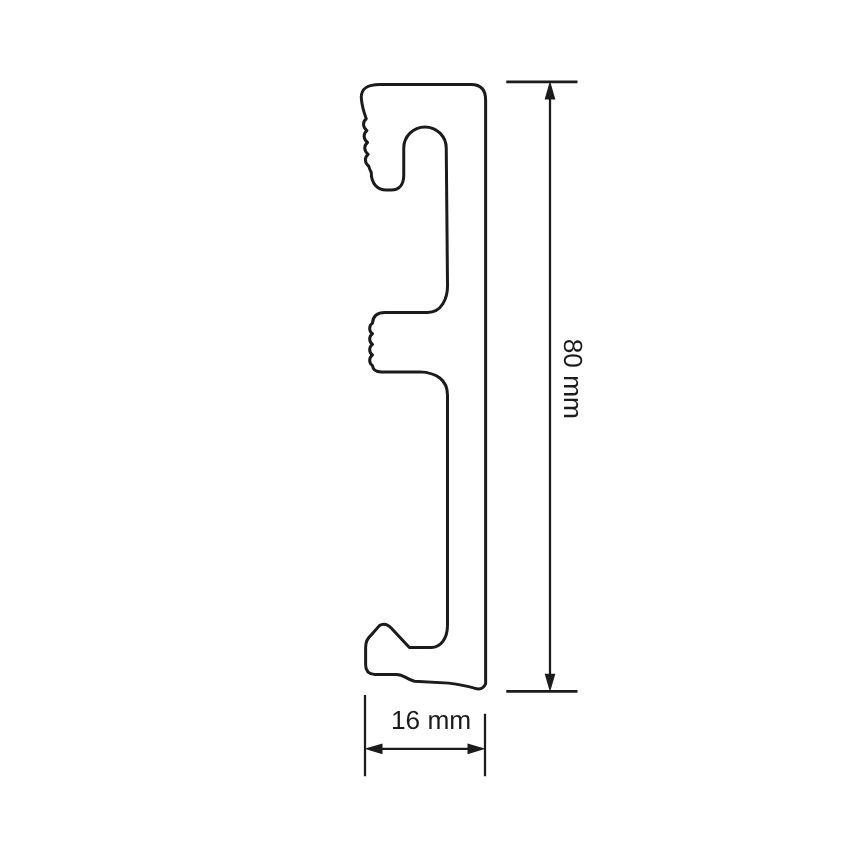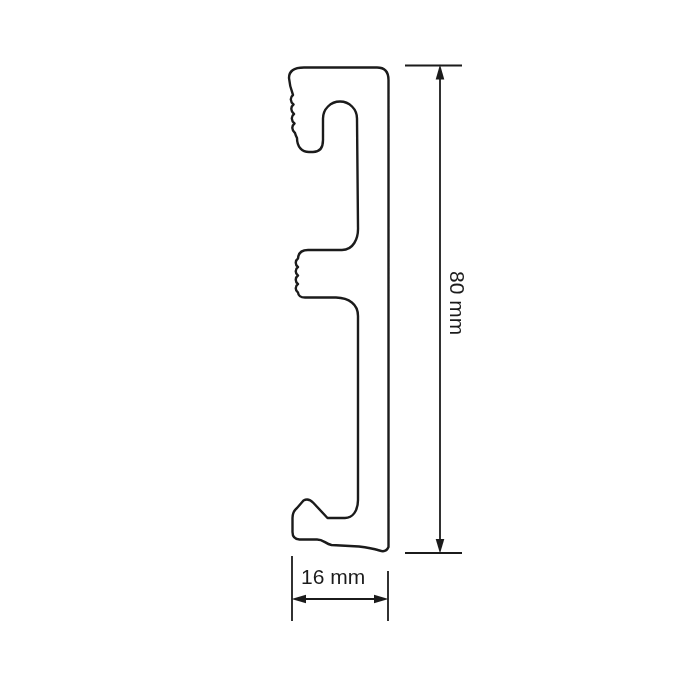--- a/index.html
+++ b/index.html
@@ -25,21 +25,21 @@
     color:var(--line,#1b1b1b);
     font-size:21px;
     line-height:1.1;
     white-space:nowrap;
   }
   #height-label{
     left:446px;top:271px;
     writing-mode:vertical-rl; 
   }
   #width-label{
-    left:301px;top:565px;width:76px;text-align:left;
+    left:301px;top:565px;width:76px;text-align:right;
   }
 </style>
 </head>
 <body style="background: rgb(255, 255, 255);">
 
 <div class="stage">
 
   <svg width="675" height="675" viewBox="0 0 675 675">
 
     <path class="outline" d="M 304,67.5

